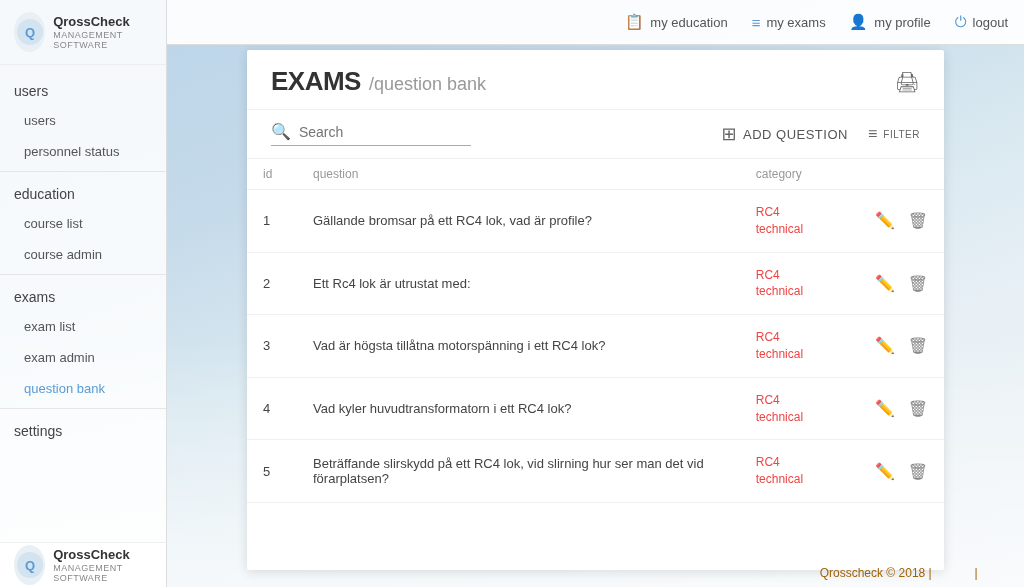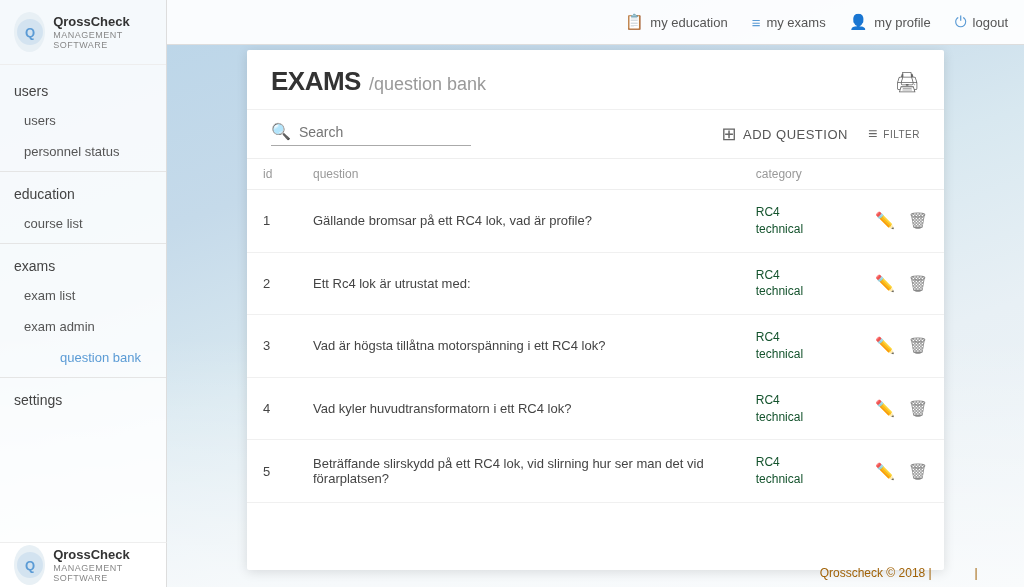--- a/index.html
+++ b/index.html
@@ -43,21 +43,21 @@
     .sidebar-nav { flex: 1; padding-top: 8px; }
     .sidebar-section-header {
       padding: 10px 14px 6px;
       font-size: 14px; color: #444; font-weight: 400;
     }
     .sidebar-item {
       padding: 8px 14px 8px 24px;
       font-size: 13px; color: #555; cursor: pointer;
       display: flex; align-items: center;
     }
-    .sidebar-item.active { color: #5b9bd5; font-weight: 500; margin-left: 36px; }
+    .sidebar-item.active { color: #5b9bd5; font-weight: 500; }
 
     .sidebar-divider { border: none; border-top: 1px solid #e5e5e5; margin: 4px 0; }
 
     
     .topnav {
       position: absolute; top: 0; left: 167px; right: 0; height: 45px;
       background: rgba(255,255,255,0.92);
       border-bottom: 1px solid #ddd;
       z-index: 10;
       display: flex; align-items: center; justify-content: flex-end;
@@ -149,21 +149,21 @@
       font-size: 13px; color: #444;
       border-bottom: 1px solid #f0f0f0;
       vertical-align: middle;
     }
 
     .col-id { width: 50px; }
     .col-question { width: auto; }
     .col-category { width: 120px; }
     .col-actions { width: 80px; }
 
-    .category-cell { color: #14532d; font-size: 12px; line-height: 1.4; }
+    .category-cell { color: #ef4444; font-size: 12px; line-height: 1.4; }
     .action-icons { display: flex; align-items: center; gap: 12px; }
     .action-icon { cursor: pointer; color: #888; font-size: 16px; }
 
     
     .page-footer {
       position: absolute; bottom: 0; left: 0; right: 0; height: 28px;
       display: flex; align-items: center; justify-content: flex-end;
       padding: 0 16px;
       z-index: 10;
     }
@@ -202,20 +202,21 @@
   <div class="sidebar-nav">
 
     <div class="sidebar-section-header">users</div>
     <div class="sidebar-item">users</div>
     <div class="sidebar-item">personnel status</div>
 
     <hr class="sidebar-divider">
 
     <div class="sidebar-section-header">education</div>
     <div class="sidebar-item">course list</div>
+    <div class="sidebar-item">course admin</div>
 
     <hr class="sidebar-divider">
 
     <div class="sidebar-section-header">exams</div>
     <div class="sidebar-item">exam list</div>
     <div class="sidebar-item">exam admin</div>
     <div class="sidebar-item active">question bank</div>
 
     <hr class="sidebar-divider">
 

